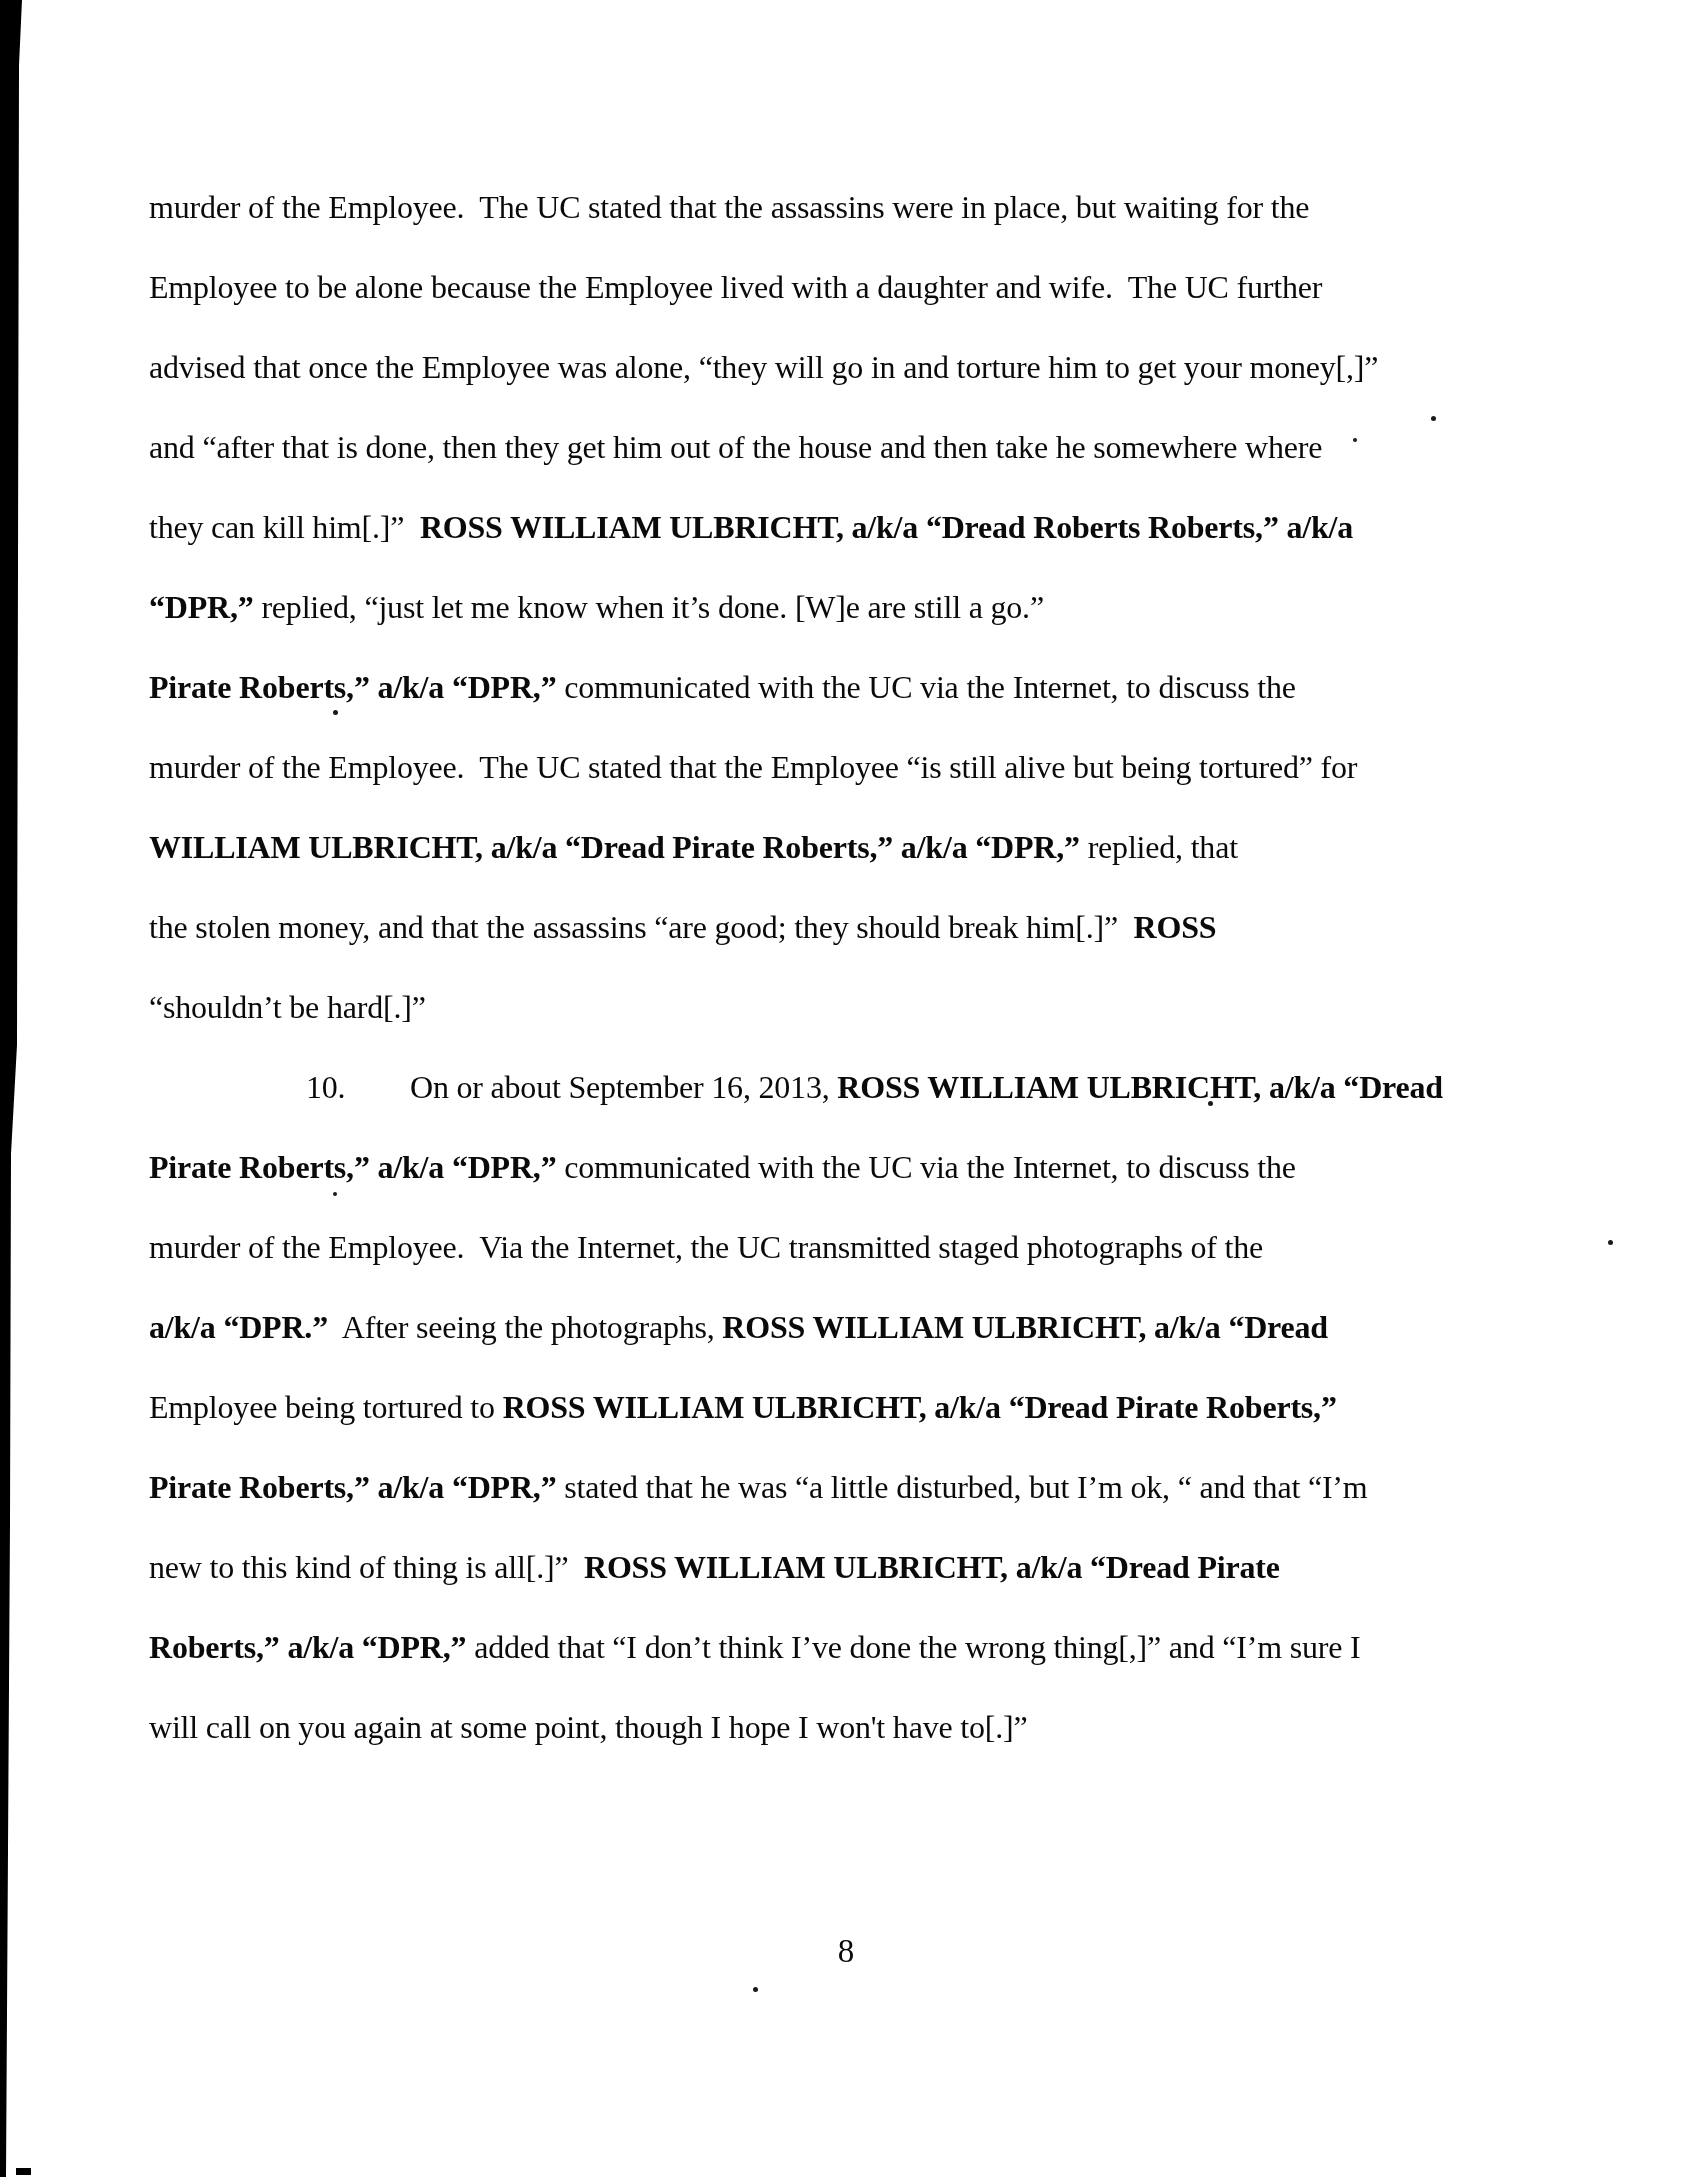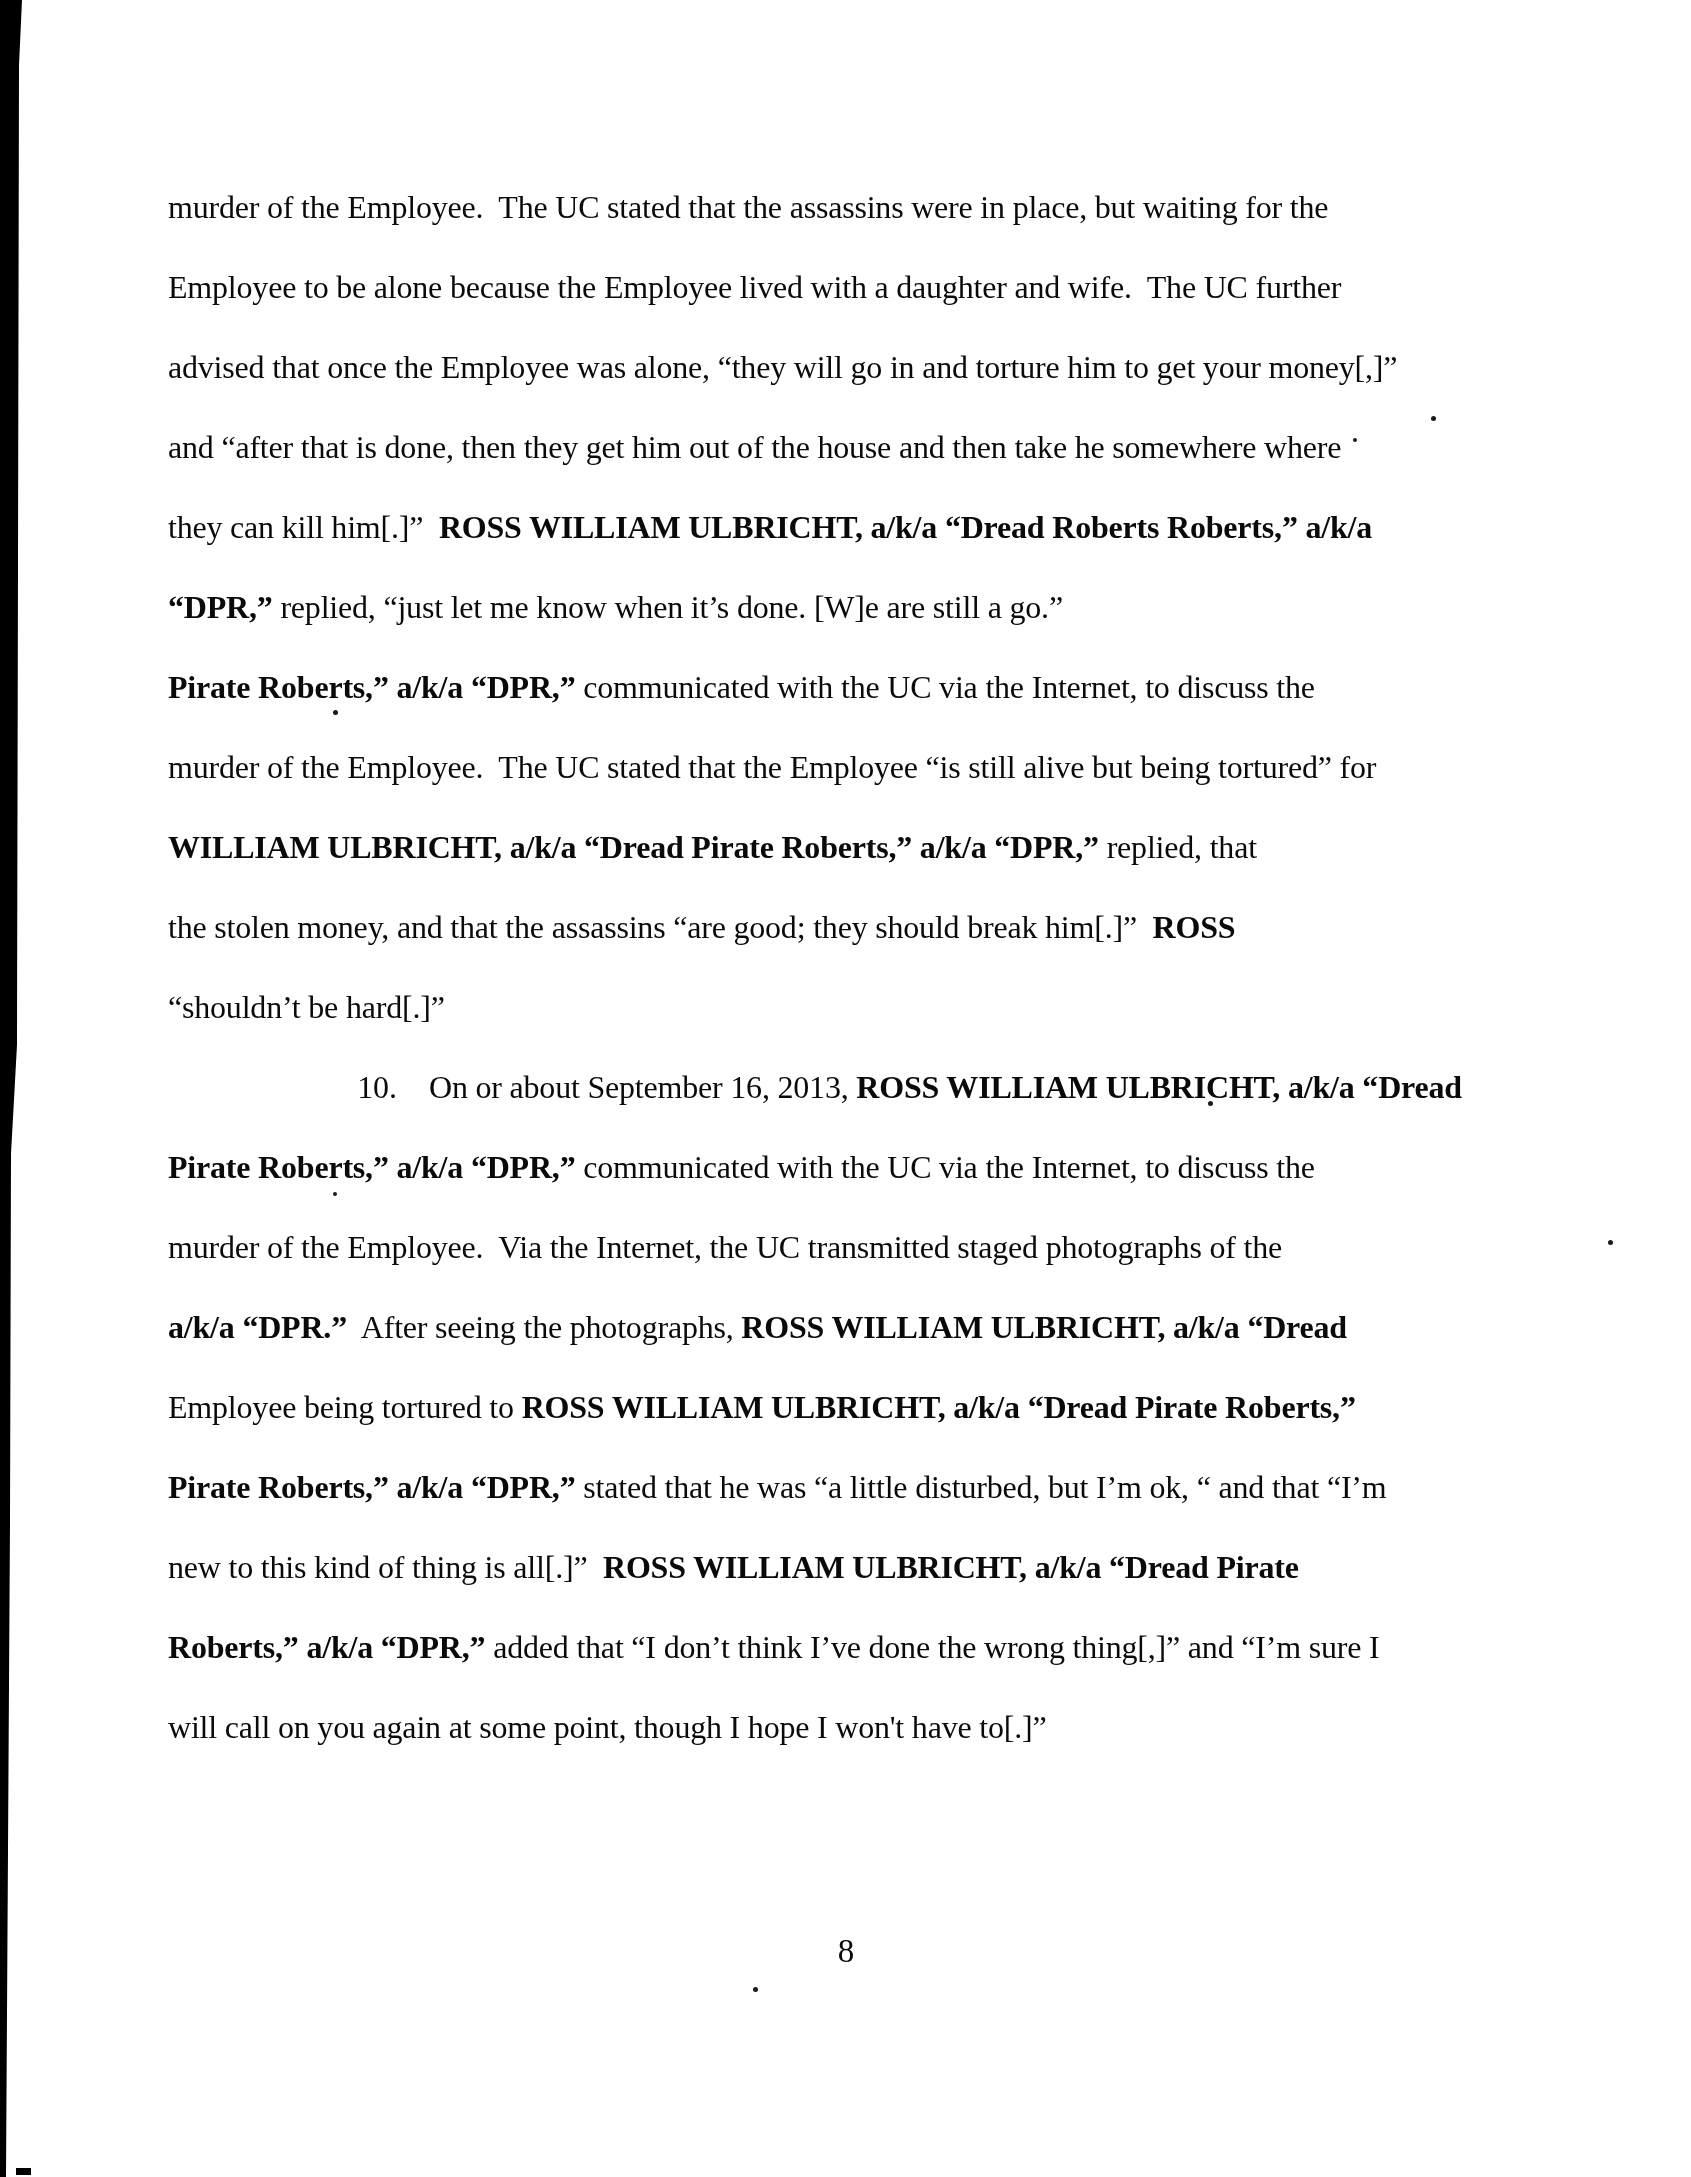--- a/index.html
+++ b/index.html
@@ -28,21 +28,21 @@
   }
   .doc-body {
     position: absolute;
     left: 149px;
     top: 167px;
     width: 1413px;
     line-height: 80px;
     font-size: 32px;
     letter-spacing: -0.2px;
   }
-  .line { white-space: pre; height: 80px; margin-left: 19px; }
+  .line { white-space: pre; height: 80px; }
   .line .b { font-weight: bold; }
   .line .num { display: inline-block; }
   .para-start { padding-left: 157px; }
   .page-number {
     position: absolute;
     left: 0; top: 1933px;
     width: 1692px;
     text-align: center;
     font-size: 33px;
   }
@@ -63,21 +63,21 @@
       <div class="line"><span class="">Employee to be alone because the Employee lived with a daughter and wife.  The UC further</span></div>
       <div class="line"><span class="">advised that once the Employee was alone, “they will go in and torture him to get your money[,]”</span></div>
       <div class="line"><span class="">and “after that is done, then they get him out of the house and then take he somewhere where</span></div>
       <div class="line"><span class="">they can kill him[.]”  </span><span class="b">ROSS WILLIAM ULBRICHT, a/k/a “Dread Roberts Roberts,” a/k/a</span></div>
       <div class="line"><span class="b">“DPR,”</span><span class=""> replied, “just let me know when it’s done. [W]e are still a go.”</span></div>
       <div class="line"><span class="b">Pirate Roberts,” a/k/a “DPR,”</span><span class=""> communicated with the UC via the Internet, to discuss the</span></div>
       <div class="line"><span class="">murder of the Employee.  The UC stated that the Employee “is still alive but being tortured” for</span></div>
       <div class="line"><span class="b">WILLIAM ULBRICHT, a/k/a “Dread Pirate Roberts,” a/k/a “DPR,”</span><span class=""> replied, that</span></div>
       <div class="line"><span class="">the stolen money, and that the assassins “are good; they should break him[.]”  </span><span class="b">ROSS</span></div>
       <div class="line"><span class="">“shouldn’t be hard[.]”</span></div>
-      <div class="line para-start"><span class=" num" style="width: 104px; text-align: center;">10.</span><span class="">On or about September 16, 2013, </span><span class="b">ROSS WILLIAM ULBRICHT, a/k/a “Dread</span></div>
+      <div class="line para-start"><span class=" num" style="width: 104px;">10.</span><span class="">On or about September 16, 2013, </span><span class="b">ROSS WILLIAM ULBRICHT, a/k/a “Dread</span></div>
       <div class="line"><span class="b">Pirate Roberts,” a/k/a “DPR,”</span><span class=""> communicated with the UC via the Internet, to discuss the</span></div>
       <div class="line"><span class="">murder of the Employee.  Via the Internet, the UC transmitted staged photographs of the</span></div>
       <div class="line"><span class="b">a/k/a “DPR.”</span><span class="">  After seeing the photographs, </span><span class="b">ROSS WILLIAM ULBRICHT, a/k/a “Dread</span></div>
       <div class="line"><span class="">Employee being tortured to </span><span class="b">ROSS WILLIAM ULBRICHT, a/k/a “Dread Pirate Roberts,”</span></div>
       <div class="line"><span class="b">Pirate Roberts,” a/k/a “DPR,”</span><span class=""> stated that he was “a little disturbed, but I’m ok, “ and that “I’m</span></div>
       <div class="line"><span class="">new to this kind of thing is all[.]”  </span><span class="b">ROSS WILLIAM ULBRICHT, a/k/a “Dread Pirate</span></div>
       <div class="line"><span class="b">Roberts,” a/k/a “DPR,”</span><span class=""> added that “I don’t think I’ve done the wrong thing[,]” and “I’m sure I</span></div>
       <div class="line"><span class="">will call on you again at some point, though I hope I won't have to[.]”</span></div>
     </div>
   <div class="page-number">8</div>

